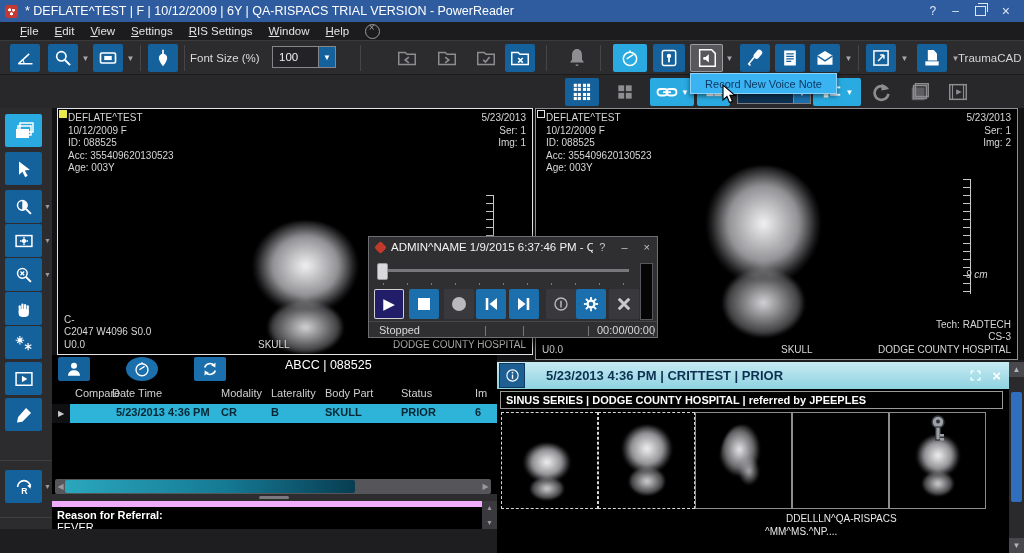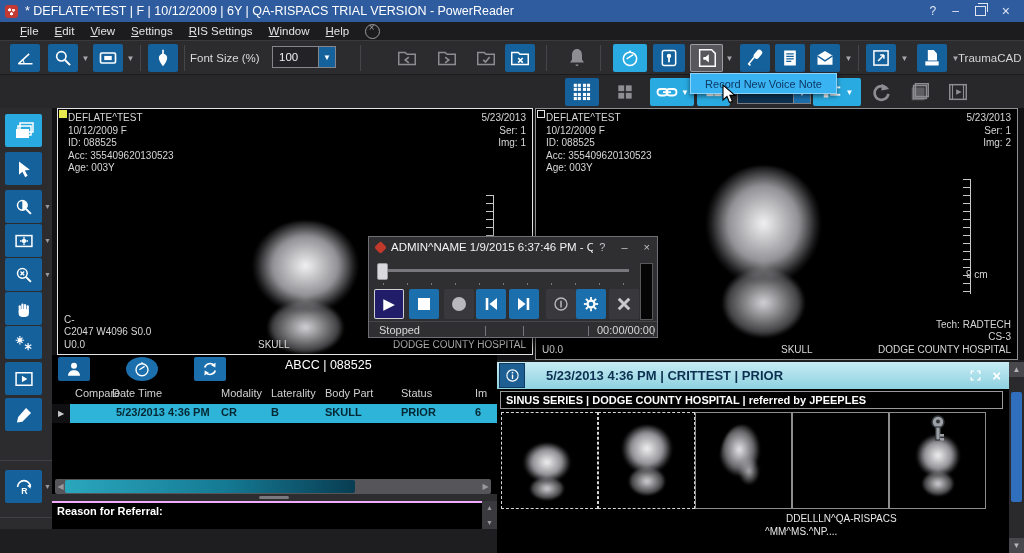--- a/index.html
+++ b/index.html
@@ -101,21 +101,21 @@
   .thead{position:absolute;top:30px;left:0;width:445px;height:19px;font-size:11px;color:#d0d0d0;}
   .thead span{position:absolute;top:2px;}
   .trow{position:absolute;top:49px;left:18px;width:427px;height:19px;background:#2db4d8;color:#052733;font-size:11px;font-weight:bold;}
   .trow span{position:absolute;top:2px;}
   .rowmark{position:absolute;top:49px;left:0;width:18px;height:19px;background:#101012;color:#c9c9c9;font-size:8px;display:flex;align-items:center;justify-content:center;}
   .hscroll{position:absolute;left:3px;top:124px;width:436px;height:15px;background:#55555a;border-radius:2px;}
   .hthumb{position:absolute;left:10px;top:1px;width:290px;height:13px;border-radius:2px;background:linear-gradient(to right,#2aa7bd,#157a94 55%,#083d52);}
   .harrow{position:absolute;top:0;width:11px;height:15px;color:#9a9a9e;font-size:8px;display:flex;align-items:center;justify-content:center;}
   .splitter{position:absolute;left:0;top:139px;width:445px;height:7px;background:#2d2d30;}
   .grip{position:absolute;left:207px;top:2px;width:30px;height:3px;background:#7a7a7e;border-radius:2px;}
-  .reason{position:absolute;left:0;top:146px;width:430px;height:28px;background:#000;border-top:2px solid #f0abfc;color:#fff;font-size:11px;overflow:hidden;padding:2px 0 0 5px;box-sizing:border-box;}
+  .reason{position:absolute;left:0;top:146px;width:430px;height:28px;background:#000;border-top:6px solid #f0abfc;color:#fff;font-size:11px;overflow:hidden;padding:2px 0 0 5px;box-sizing:border-box;}
   .vscroll-mini{position:absolute;left:430px;top:146px;width:15px;height:28px;background:#3a3a3e;color:#9a9a9e;font-size:7px;display:flex;flex-direction:column;align-items:center;justify-content:space-between;padding:3px 0;box-sizing:border-box;}
 
   
   .prior{left:497px;top:362px;width:527px;height:191px;background:#000;z-index:20;}
   .prior-head{position:absolute;left:0;top:0;width:512px;height:27px;background:linear-gradient(#c6ebf3,#8ed2e0);display:flex;align-items:center;}
   .info-btn{width:24px;height:23px;background:#1d5f93;border:1px solid #0d3a5e;display:flex;align-items:center;justify-content:center;margin:2px;color:#fff;}
   .prior-title{font-size:13px;color:#0e3050;font-weight:600;margin-left:19px;}
   .prior-hctrl{margin-left:auto;display:flex;gap:10px;padding-right:8px;color:#fff;align-items:center;}
   .prior-sub{position:absolute;left:3px;top:29px;width:503px;height:18px;background:#000;border:1px solid #9a9a9a;color:#fff;font-size:11px;font-weight:bold;display:flex;align-items:center;padding-left:5px;box-sizing:border-box;}
   .cell{position:absolute;top:50px;width:97px;height:97px;background:#000;box-sizing:border-box;}
@@ -453,21 +453,21 @@
       <div class="ovl tr" style="right:6px;top:3px;"><span>5/23/2013</span><br><span>Ser: 1</span><br><span>Img: 1</span></div>
       <div class="ovl" style="left:6px;bottom:3px;"><span>C-</span><br><span>C2047 W4096 S0.0</span><br><span>U0.0</span></div>
       <div class="ovl" style="left:200px;bottom:3px;">SKULL</div>
       <div class="ovl tr" style="right:6px;bottom:3px;">DODGE COUNTY HOSPITAL</div>
     </div>
 
     <div class="vp unsel" style="left:483px;top:0;width:481px;height:250px;">
       <div class="ind-un"></div>
       <div class="skull skull-front" style="left:160px;top:57px;width:135px;height:180px;"></div>
       <div class="ruler" style="left:427px;top:70px;height:115px;"></div>
-      <div class="ovl" style="left:430px;top:160px;">9 cm</div>
+      <div class="ovl" style="left:430px;top:160px;font-style:italic;">9 cm</div>
       <div class="ovl" style="left:10px;top:3px;"><span>DEFLATE^TEST</span><br><span>10/12/2009 F</span><br><span>ID: 088525</span><br><span>Acc: 355409620130523</span><br><span>Age: 003Y</span></div>
       <div class="ovl tr" style="right:6px;top:3px;"><span>5/23/2013</span><br><span>Ser: 1</span><br><span>Img: 2</span></div>
       <div class="ovl" style="left:6px;bottom:3px;">U0.0</div>
       <div class="ovl" style="left:245px;bottom:3px;">SKULL</div>
       <div class="ovl tr" style="right:6px;bottom:3px;"><span>Tech: RADTECH</span><br><span>CS-3</span><br><span>DODGE COUNTY HOSPITAL</span></div>
     </div>
   </div>
 
   <div class="abs vdialog">
     <div class="vd-title">
@@ -583,20 +583,21 @@
     <div class="hscroll">
       <span class="harrow" style="left:0;">◀</span>
       <div class="hthumb"></div>
       <span class="harrow" style="right:0;">▶</span>
     </div>
     <div class="splitter">
         <div class="grip"></div>
       </div>
     <div class="reason">
       <div style="font-weight:bold;">Reason for Referral:</div>
+      <div>FEVER</div>
     </div>
     <div class="vscroll-mini">
         <span>▲</span>
         <span>▼</span>
       </div>
   </div>
 
   <div class="abs prior">
     <div class="prior-head">
       <div class="info-btn">

